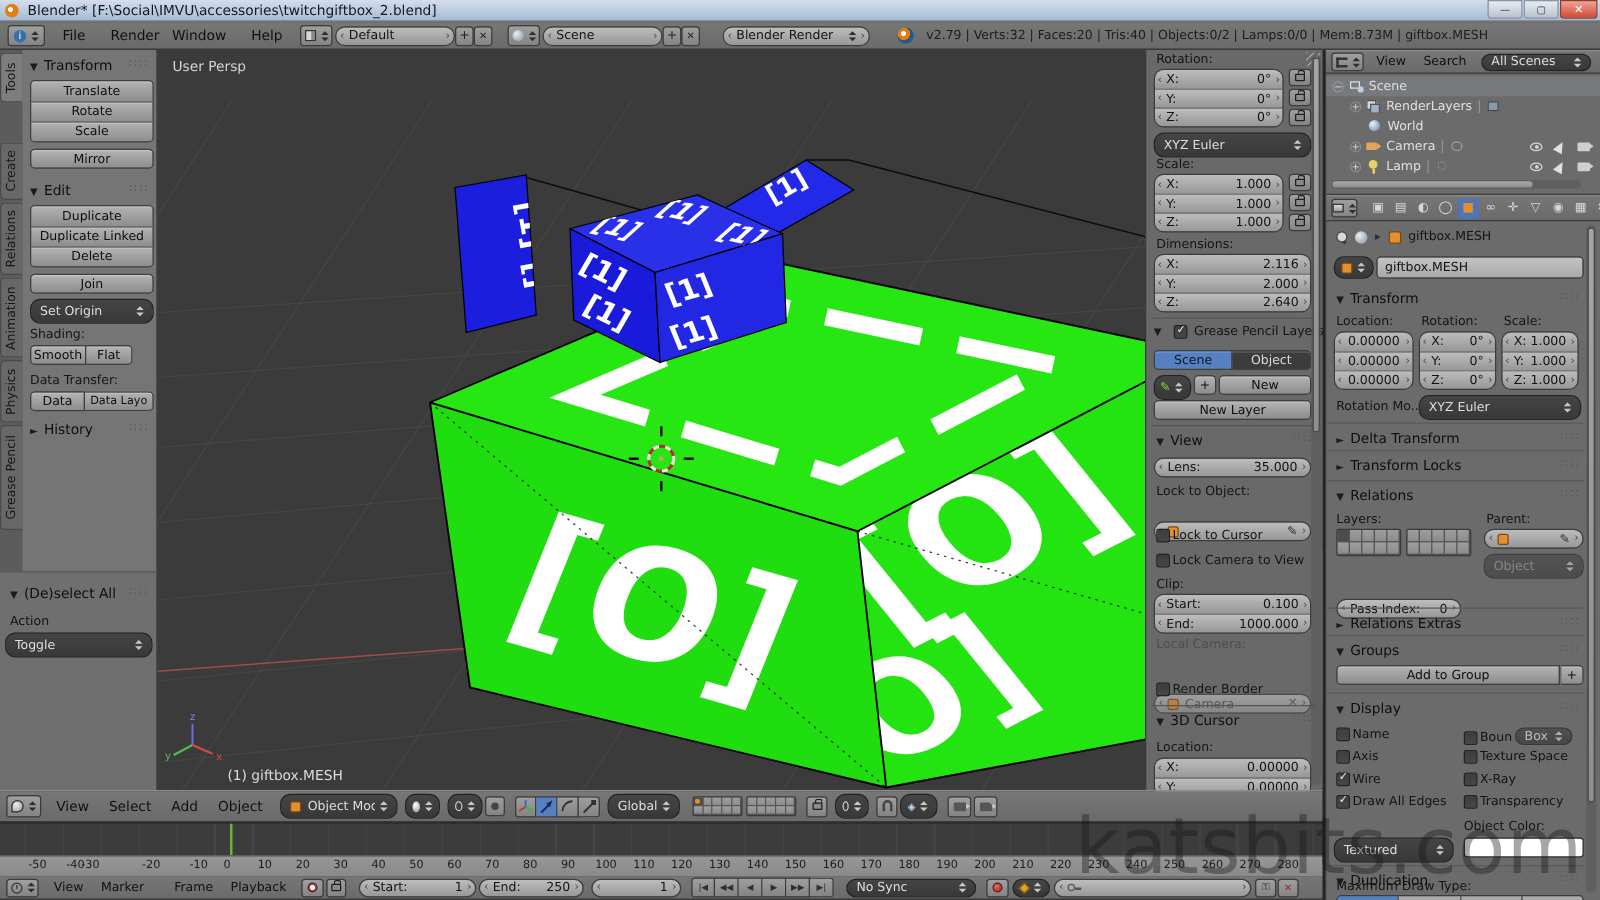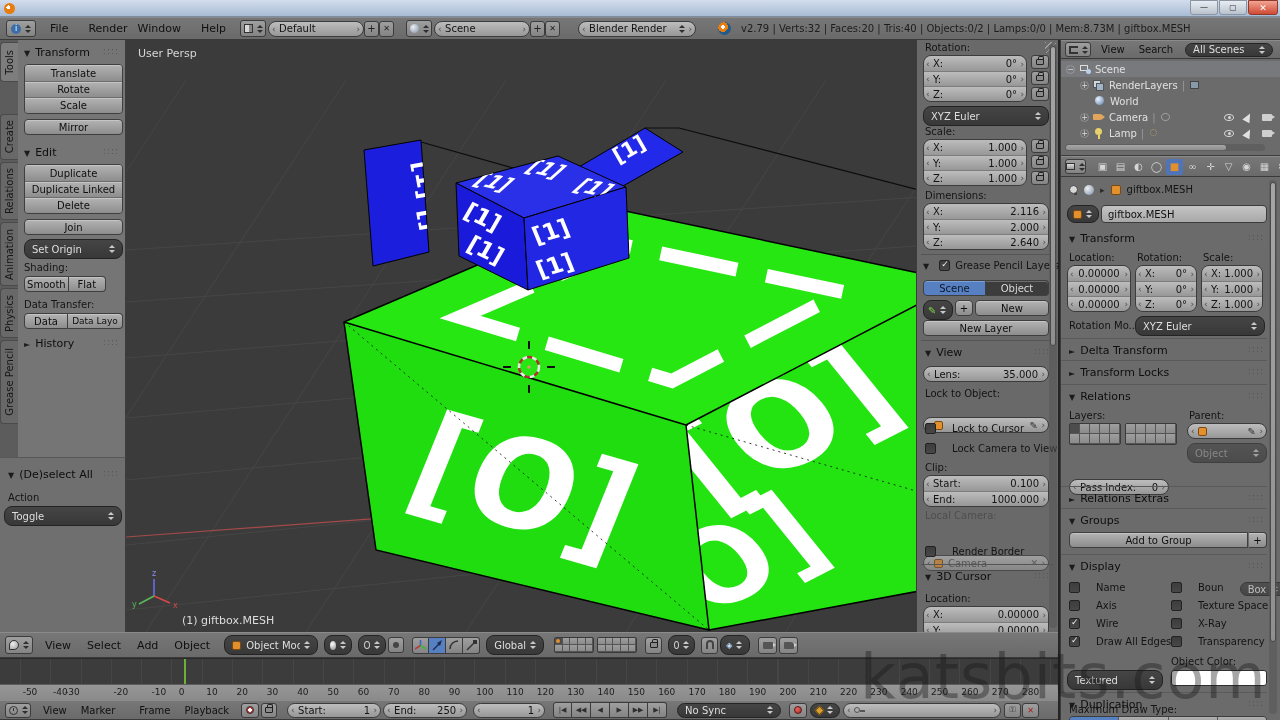--- a/index.html
+++ b/index.html
@@ -33,21 +33,21 @@
   .spin{display:flex;flex-direction:column;gap:2px;margin-left:4px;}
   .spin i{display:block;width:0;height:0;border-left:3px solid transparent;border-right:3px solid transparent;}
   .spin .u{border-bottom:3px solid #c9c9c9;}
   .spin .d{border-top:3px solid #c9c9c9;}
   .spin.dk .u{border-bottom-color:#2e2e2e;}
   .spin.dk .d{border-top-color:#2e2e2e;}
   
   .cb{width:11px;height:11px;background:linear-gradient(#3d3d3d,#474747);border:1px solid #222;border-radius:2px;flex:none;}
   .cb.checked{position:relative;}
   .cb.checked::after{content:"✓";position:absolute;left:1px;top:-2px;color:#ececec;font-size:9px;}
-  .cbrow{display:flex;align-items:flex-start;gap:16px;}
+  .cbrow{display:flex;align-items:flex-end;gap:2px;}
   
   .ph{font-size:11px;color:#0e0e0e;white-space:nowrap;}
   .ph::before{content:"▼";font-size:8px;margin-right:5px;color:#1b1b1b;}
   .ph.closed::before{content:"►";}
   .grip{color:#565656;font-size:9px;letter-spacing:1px;}
   
   .ehead{background:linear-gradient(#777,#6a6a6a);border-top:1px solid #8b8b8b;border-bottom:1px solid #3a3a3a;}
   .ebtn{background:linear-gradient(#9f9f9f,#848484);border:1px solid #3c3c3c;border-radius:3px;display:flex;
         align-items:center;justify-content:center;}
   
@@ -82,20 +82,21 @@
   #watermark{position:absolute;left:860px;top:640px;width:430px;font-size:62px;color:rgba(22,22,22,.38);
              letter-spacing:1px;pointer-events:none;z-index:50;font-family:"DejaVu Sans",sans-serif;}
 </style>
 </head>
 <body>
 
 <div id="app">
 
   <div class="abs" style="left:0;top:0;width:1280px;height:17px;background:linear-gradient(#d3dded,#a8bcd4);display:flex;align-items:center;padding:0 4px;border-bottom:1px solid #7d8da1;">
     <span class="abs" style="left:4px;top:3px;width:11px;height:11px;border-radius:50%;background:radial-gradient(circle at 40% 40%,#fff 0 2px,#e87d0d 2px);"></span>
+    <span style="margin-left:18px;font-size:11px;color:#121722;">Blender* [F:\Social\IMVU\accessories\twitchgiftbox_2.blend]</span>
     <span class="abs" style="right:62px;top:0;width:28px;height:15px;background:linear-gradient(#e8edf3,#b9c2cd);border:1px solid #8a93a0;border-radius:0 0 3px 3px;text-align:center;font-size:8px;color:#333;line-height:14px;">—</span>
     <span class="abs" style="right:33px;top:0;width:28px;height:15px;background:linear-gradient(#e8edf3,#b9c2cd);border:1px solid #8a93a0;border-radius:0 0 3px 3px;text-align:center;font-size:8px;color:#333;line-height:13px;">▢</span>
     <span class="abs" style="right:2px;top:0;width:30px;height:15px;background:linear-gradient(#f2a394,#cf4a33);border:1px solid #8e3a2a;border-radius:0 0 3px 3px;text-align:center;font-size:9px;color:#fff;line-height:14px;">✕</span>
   </div>
 
   <div class="abs ehead" style="left:0;top:17px;width:1280px;height:23px;display:flex;align-items:center;">
     <span class="ebtn" style="width:30px;height:17px;margin-left:6px;">
       <span style="width:10px;height:10px;border-radius:50%;background:#3a6ea8;color:#fff;font-size:8px;line-height:10px;text-align:center;">i</span>
       <span class="spin dk">
           <i class="u"></i>

